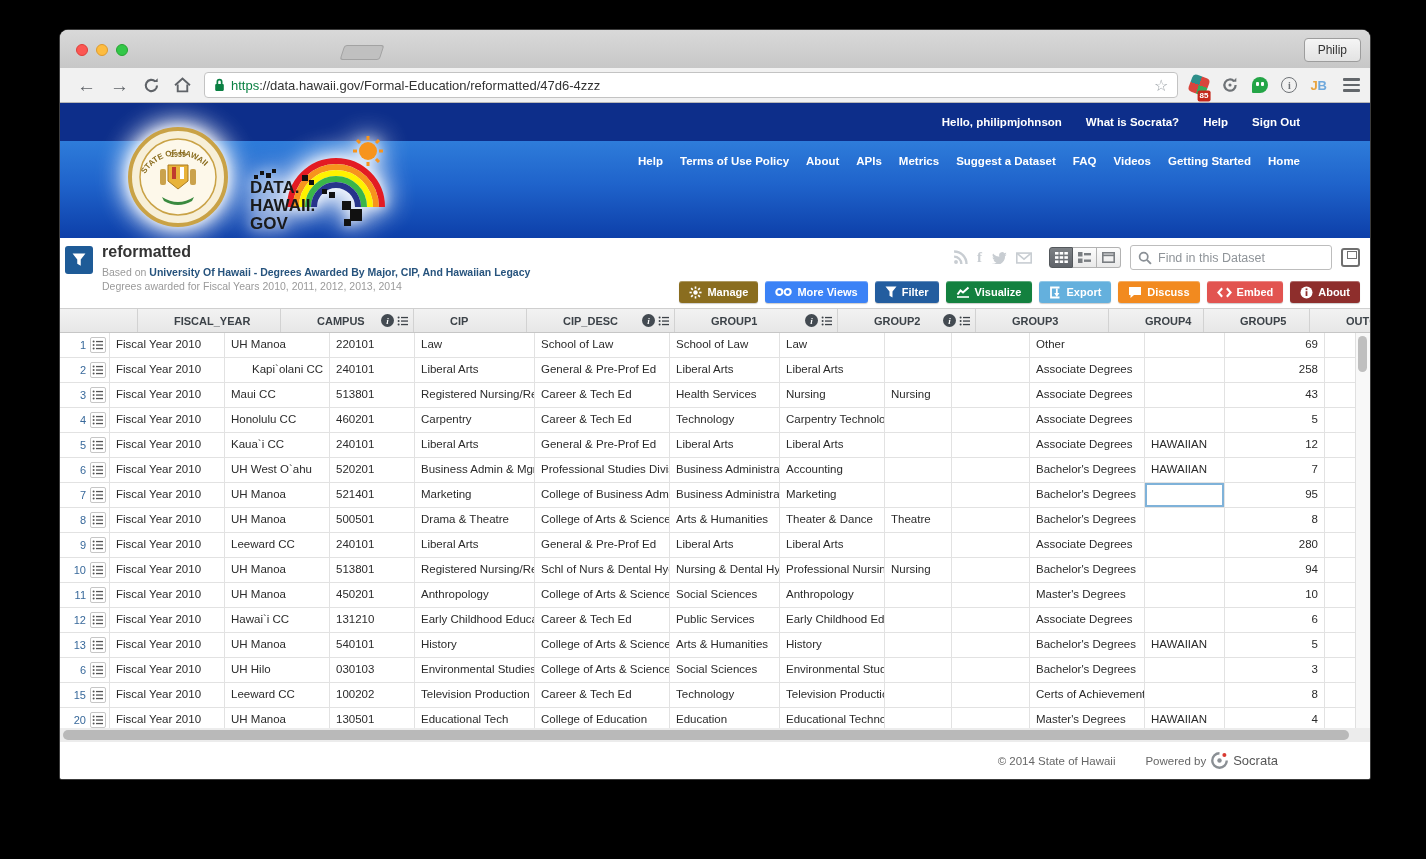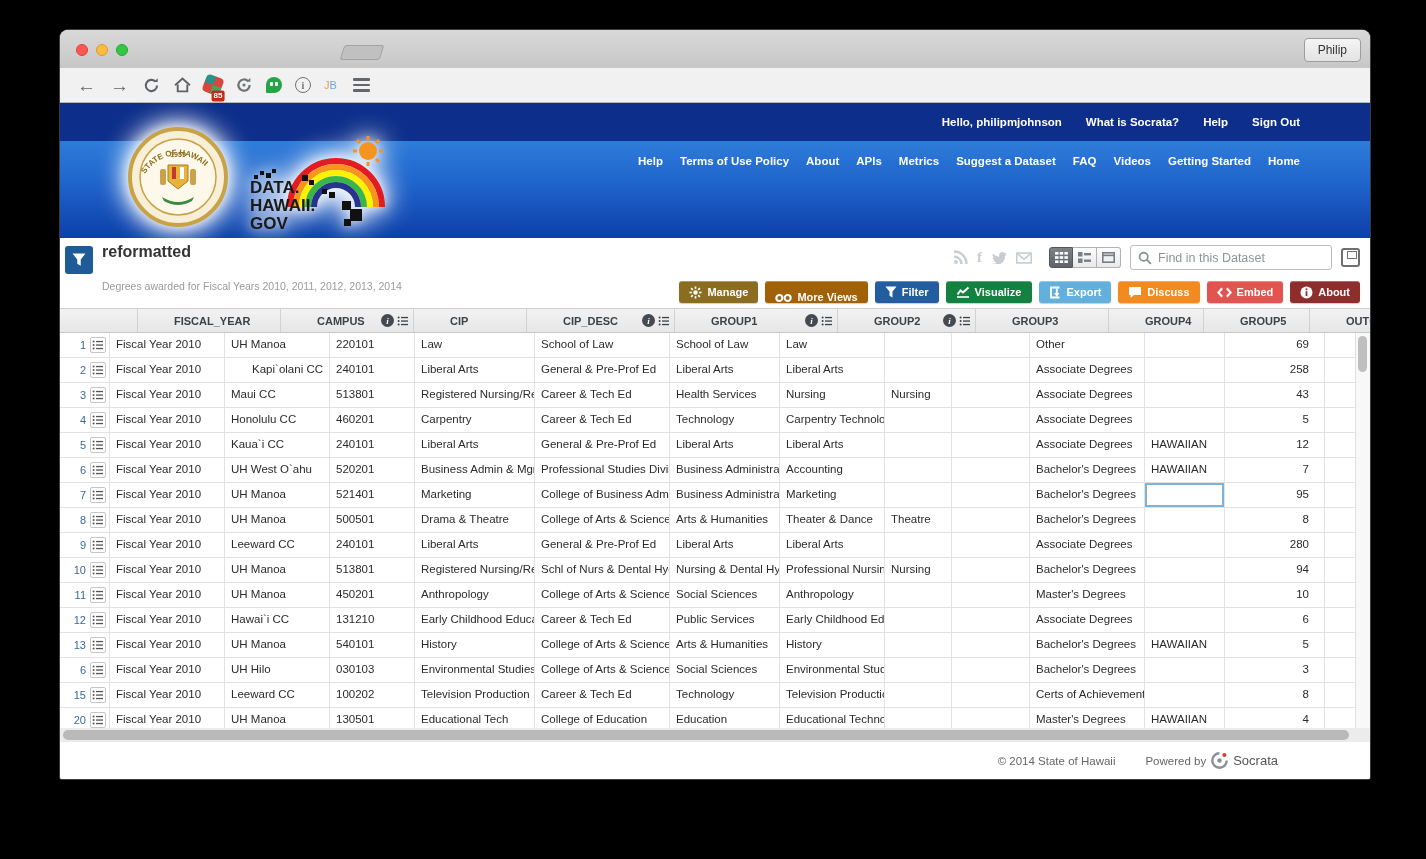--- a/index.html
+++ b/index.html
@@ -40,21 +40,21 @@
   .exts { display:flex; align-items:center; gap:13px; margin-left:6px; }
   .ext-pin { position:relative; width:18px; height:18px; border-radius:4px;
              background:conic-gradient(#d9453c 0 25%, #3aaa5a 0 50%, #d9453c 0 75%, #2e8f8a 0); transform:rotate(20deg); }
   .badge { position:absolute; right:-6px; bottom:-5px; background:#c5281c; color:#fff; font-size:8px; font-weight:bold;
            padding:1px 2px; border-radius:2px; transform:rotate(-20deg); }
   .ext-bubble { width:16px; height:16px; background:#24a547; border-radius:8px 8px 8px 1px; position:relative; }
   .ext-bubble:before { content:""; position:absolute; left:4px; top:5px; width:3px; height:4px; background:#fff; border-radius:1px; }
   .ext-bubble:after { content:""; position:absolute; left:9px; top:5px; width:3px; height:4px; background:#fff; border-radius:1px; }
   .ext-info { width:16px; height:16px; border:1.5px solid #6f7377; border-radius:50%; color:#6f7377;
               font-size:10px; font-weight:bold; display:flex; align-items:center; justify-content:center; font-family:"Liberation Serif",serif; }
-  .ext-jb { font-size:11px; font-weight:normal; letter-spacing:0; }
+  .ext-jb { font-size:13px; font-weight:bold; letter-spacing:0; }
   .jb-j { color:#e8a33d; } .jb-b { color:#6fa8dc; }
   .menu3 { display:flex; flex-direction:column; gap:3px; margin-left:3px; }
   .menu3 i { display:block; width:17px; height:2.5px; background:#63676b; border-radius:1px; }
 
   
   .topbar { height:38px; background:#0d2e8a; display:flex; align-items:center; justify-content:flex-end;
             gap:24px; padding-right:70px; }
   .toplink { color:#fff; font-size:11.5px; font-weight:bold; }
   .banner { position:relative; height:97px; background:linear-gradient(180deg,#2e7cda 0%,#1f63cb 45%,#0d3fa9 100%); }
   .bannernav { position:absolute; top:14px; right:70px; display:flex; gap:17px; }
@@ -100,21 +100,21 @@
   .hcell { display:flex; align-items:center; padding:0 4px 0 8px; border-right:1px solid #d2d2d2;
            font-size:11px; font-weight:bold; color:#3c4248; white-space:nowrap; overflow:hidden; flex:none;margin-left:28px; }
   .hcell.hfill { flex:1; border-right:none; }
   .hicons { margin-left:auto; display:flex; gap:3px; align-items:center; }
   .hinfo { width:13px; height:13px; background:#434a51; border-radius:50%; color:#fff; font-size:9px; font-weight:bold;
            display:flex; align-items:center; justify-content:center; font-family:"Liberation Serif",serif; font-style:italic; }
   .gridbody { position:relative; height:395px; overflow:hidden; }
   .row { display:flex; height:25px; }
   .cell { flex:none; border-right:1px solid #e2e2e2; border-bottom:1px solid #e2e2e2; font-size:11.5px; color:#2b2b2b;
           padding:0 6px; line-height:23px; white-space:nowrap; overflow:hidden; }
-  .cell.num { text-align:right; padding-right:15px; }
+  .cell.num { text-align:right; padding-right:6px; }
   .cell.fill { flex:1; border-right:none; }
   .cell.sel { box-shadow:inset 0 0 0 2px #7fb2d9; }
   .rownum { flex:none; width:50px; display:flex; align-items:center; justify-content:flex-end; gap:4px; padding-right:3px;
             border-right:1px solid #e2e2e2; border-bottom:1px solid #e2e2e2; }
   .rn { color:#38699b; font-size:11px; }
   .rmenu { width:16px; height:16px; border:1px solid #c6c6c6; border-radius:2px; background:#fff;
            display:flex; align-items:center; justify-content:center; }
   .vtrack { position:absolute; top:0; right:0; width:15px; height:100%; background:#f8f8f8; border-left:1px solid #e0e0e0; }
   .vthumb { position:absolute; top:3px; left:2px; width:9px; height:36px; background:#bfbfbf; border-radius:5px; }
   .hscroll { height:14px; background:#ececec; position:relative; }
@@ -149,20 +149,30 @@
           <path d="M13.2 8 a5.3 5.3 0 1 1 -1.6 -3.8" fill="none" stroke="#5f6368" stroke-width="2"></path>
           <path d="M13.8 1.2 v3.6 h-3.6 Z" fill="#5f6368"></path>
         </svg>
     </span>
     <span class="navsvg">
       <svg width="17" height="16" viewBox="0 0 16 14">
           <path d="M1 7.2 8 1 15 7.2" fill="none" stroke="#5f6368" stroke-width="1.8"></path>
           <path d="M3.5 6.5 v6.5 h9 V6.5" fill="none" stroke="#5f6368" stroke-width="1.8"></path>
         </svg>
     </span>
+    <div class="urlbar">
+      <span style="display:flex;">
+        <svg width="11" height="14" viewBox="0 0 10 13">
+            <rect x="1" y="5.5" width="8" height="6.5" rx="1" fill="#0b8043"></rect>
+            <path d="M3 5.5 V3.5 a2 2 0 0 1 4 0 V5.5" fill="none" stroke="#0b8043" stroke-width="1.6"></path>
+          </svg>
+      </span>
+      <span class="urltext"><span class="scheme">https</span><span class="urlrest">://data.hawaii.gov/Formal-Education/reformatted/47d6-4zzz</span></span>
+      <span class="star">☆</span>
+    </div>
     <div class="exts">
       <span class="ext-pin">
           <span class="badge">85</span>
         </span>
       <span style="display:flex;">
         <svg width="18" height="18" viewBox="0 0 16 16">
             <path d="M13 8 a5 5 0 1 1 -1.4 -3.4" fill="none" stroke="#6f7377" stroke-width="2"></path>
             <path d="M13.6 1.6 v3.4 h-3.4 Z" fill="#6f7377"></path>
             <circle cx="8" cy="8" r="1.4" fill="#6f7377"></circle>
           </svg>
@@ -258,20 +268,24 @@
 
   <div class="content">
 
     <div class="meta">
       <div class="chip">
         <svg width="14" height="14" viewBox="0 0 12 12">
             <path fill="#fff" d="M0.5 0.5 h11 L7.5 5.5 v5.5 l-3 -1.8 V5.5 Z"></path>
           </svg>
       </div>
       <div class="dstitle">reformatted</div>
+      <div class="basedon">
+        <span>Based on</span>
+        <span class="basedlink">University Of Hawaii - Degrees Awarded By Major, CIP, And Hawaiian Legacy</span>
+      </div>
       <div class="dsdesc">Degrees awarded for Fiscal Years 2010, 2011, 2012, 2013, 2014</div>
 
       <div class="metaright">
         <div class="social">
           <span style="display:flex;">
             <svg width="15" height="15" viewBox="0 0 14 14">
                 <circle cx="2.8" cy="11.2" r="1.8" fill="#c8cdd2"></circle>
                 <path d="M1 6.2 a6.8 6.8 0 0 1 6.8 6.8" fill="none" stroke="#c8cdd2" stroke-width="2.2"></path>
                 <path d="M1 1.4 a11.6 11.6 0 0 1 11.6 11.6" fill="none" stroke="#c8cdd2" stroke-width="2.2"></path>
               </svg>
@@ -348,21 +362,21 @@
                   <line x1="11" y1="7" x2="13.5" y2="7"></line>
                   <line x1="2.3" y1="2.3" x2="4.1" y2="4.1"></line>
                   <line x1="9.9" y1="9.9" x2="11.7" y2="11.7"></line>
                   <line x1="11.7" y1="2.3" x2="9.9" y2="4.1"></line>
                   <line x1="2.3" y1="11.7" x2="4.1" y2="9.9"></line>
                 </g>
               </svg>
             </span>
             <span class="albl">Manage</span>
           </div>
-          <div class="abtn" style="background-color: #a16207; align-items: flex-end;">
+          <div class="abtn" style="background-color: #3b82f6;">
             <span class="aicon">
               <svg width="17" height="10" viewBox="0 0 18 10">
                 <g fill="none" stroke="#fff" stroke-width="2.2">
                   <circle cx="4.6" cy="5" r="3.2"></circle>
                   <circle cx="13.4" cy="5" r="3.2"></circle>
                 </g>
               </svg>
             </span>
             <span class="albl">More Views</span>
           </div>

